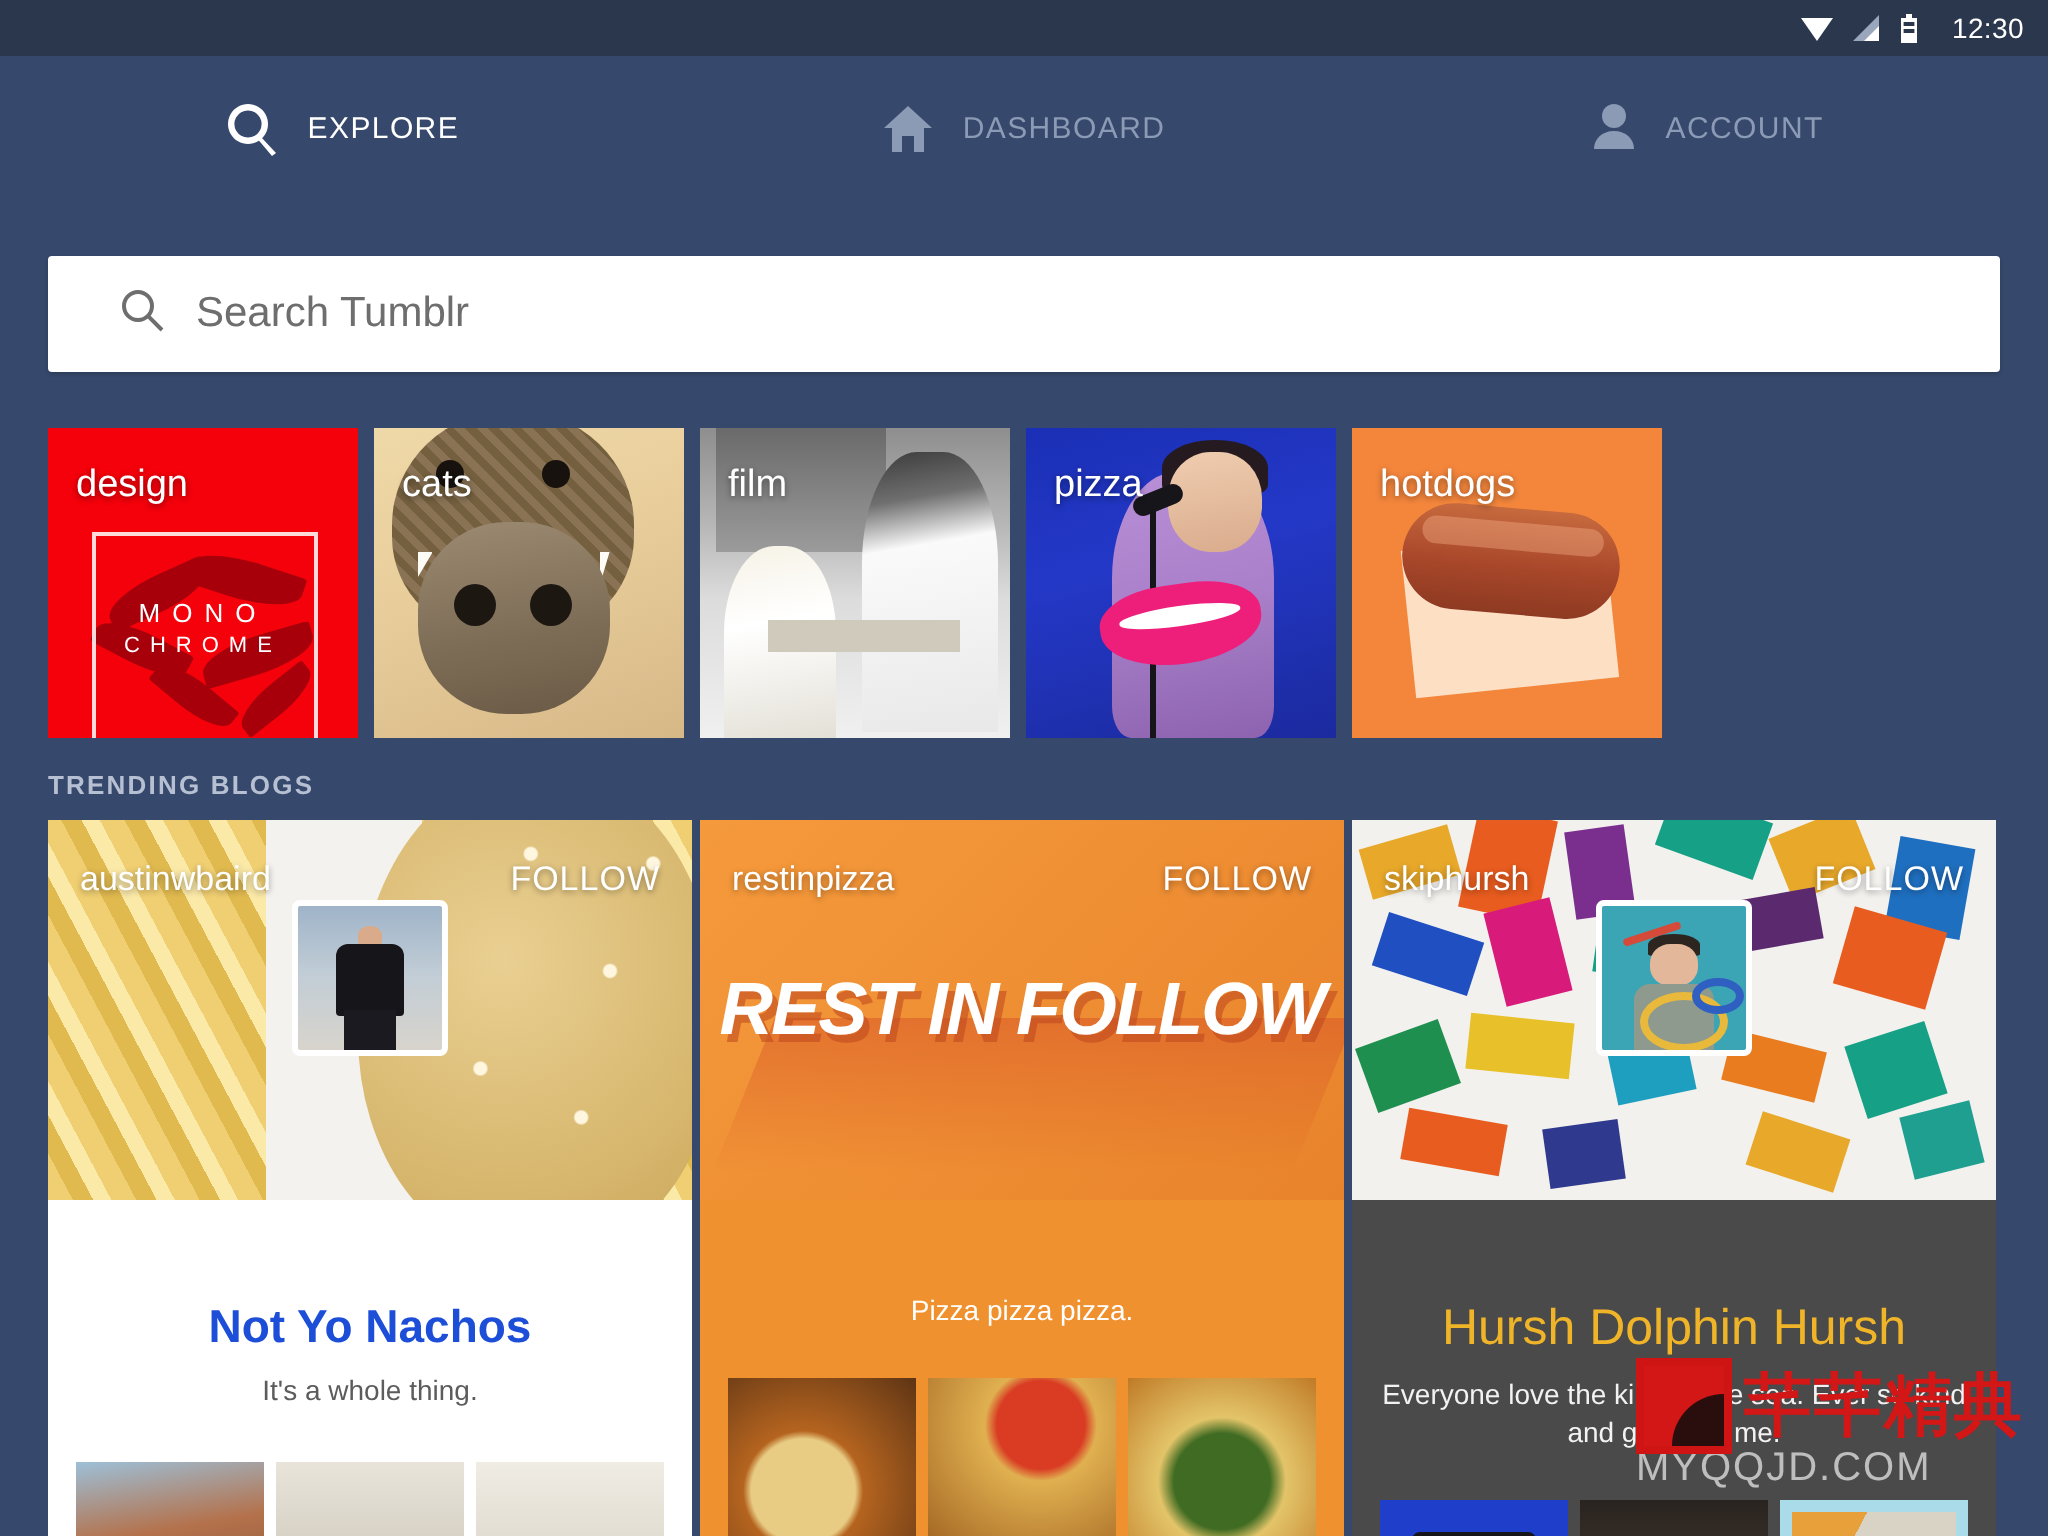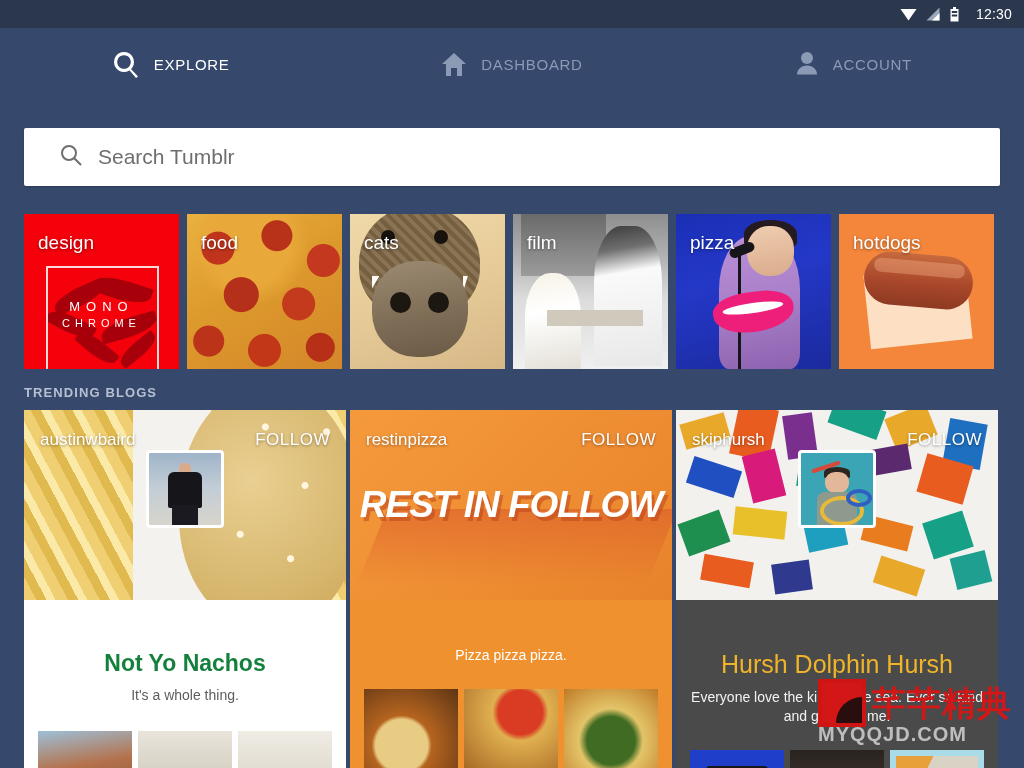--- a/index.html
+++ b/index.html
@@ -316,21 +316,21 @@
     background: #bbb;
   }
   .card-body {
     background: #ffffff;
     padding: 50px 14px 12px 14px;
     text-align: center;
   }
   .card-title {
     font-size: 23px;
     font-weight: bold;
-    color: #15803d;
+    color: #1d4ed8;
     margin-bottom: 9px;
   }
   .card-desc {
     font-size: 14px;
     color: #5c5c5c;
     line-height: 19px;
   }
   .card-thumbs {
     display: flex;
     gap: 6px;
@@ -523,21 +523,21 @@
   .wm-cn {
     color: #d31616;
     font-size: 34px;
     font-weight: bold;
     letter-spacing: 1px;
     line-height: 34px;
   }
   .wm-en {
     color: rgba(235,235,235,0.72);
     font-size: 20px;
-    font-weight: bold;
+    font-weight: normal;
     letter-spacing: 1px;
     margin-top: -4px;
     margin-right: 4px;
   }
 </style>
 </head>
 <body>
 
 <div class="status-bar">
   <span class="status-icon">
@@ -620,24 +620,20 @@
       <div class="leaf" style="width:44px;height:15px;left:92px;top:128px;transform:rotate(-38deg);"></div>
       <div class="frame"></div>
       <div class="mono">
         <span>MONO</span>
         <small>CHROME</small>
       </div>
     </div>
     <span class="tile-label">design</span>
   </div>
 
-  <div class="tile">
-    <div class="tile-art art-food"></div>
-    <span class="tile-label">food</span>
-  </div>
 
   <div class="tile">
     <div class="tile-art art-cats">
       <div class="hood"></div>
       <div class="topeye a"></div>
         <div class="topeye b"></div>
       <div class="teeth"></div>
       <div class="face"></div>
       <div class="eye l"></div>
         <div class="eye r"></div>

